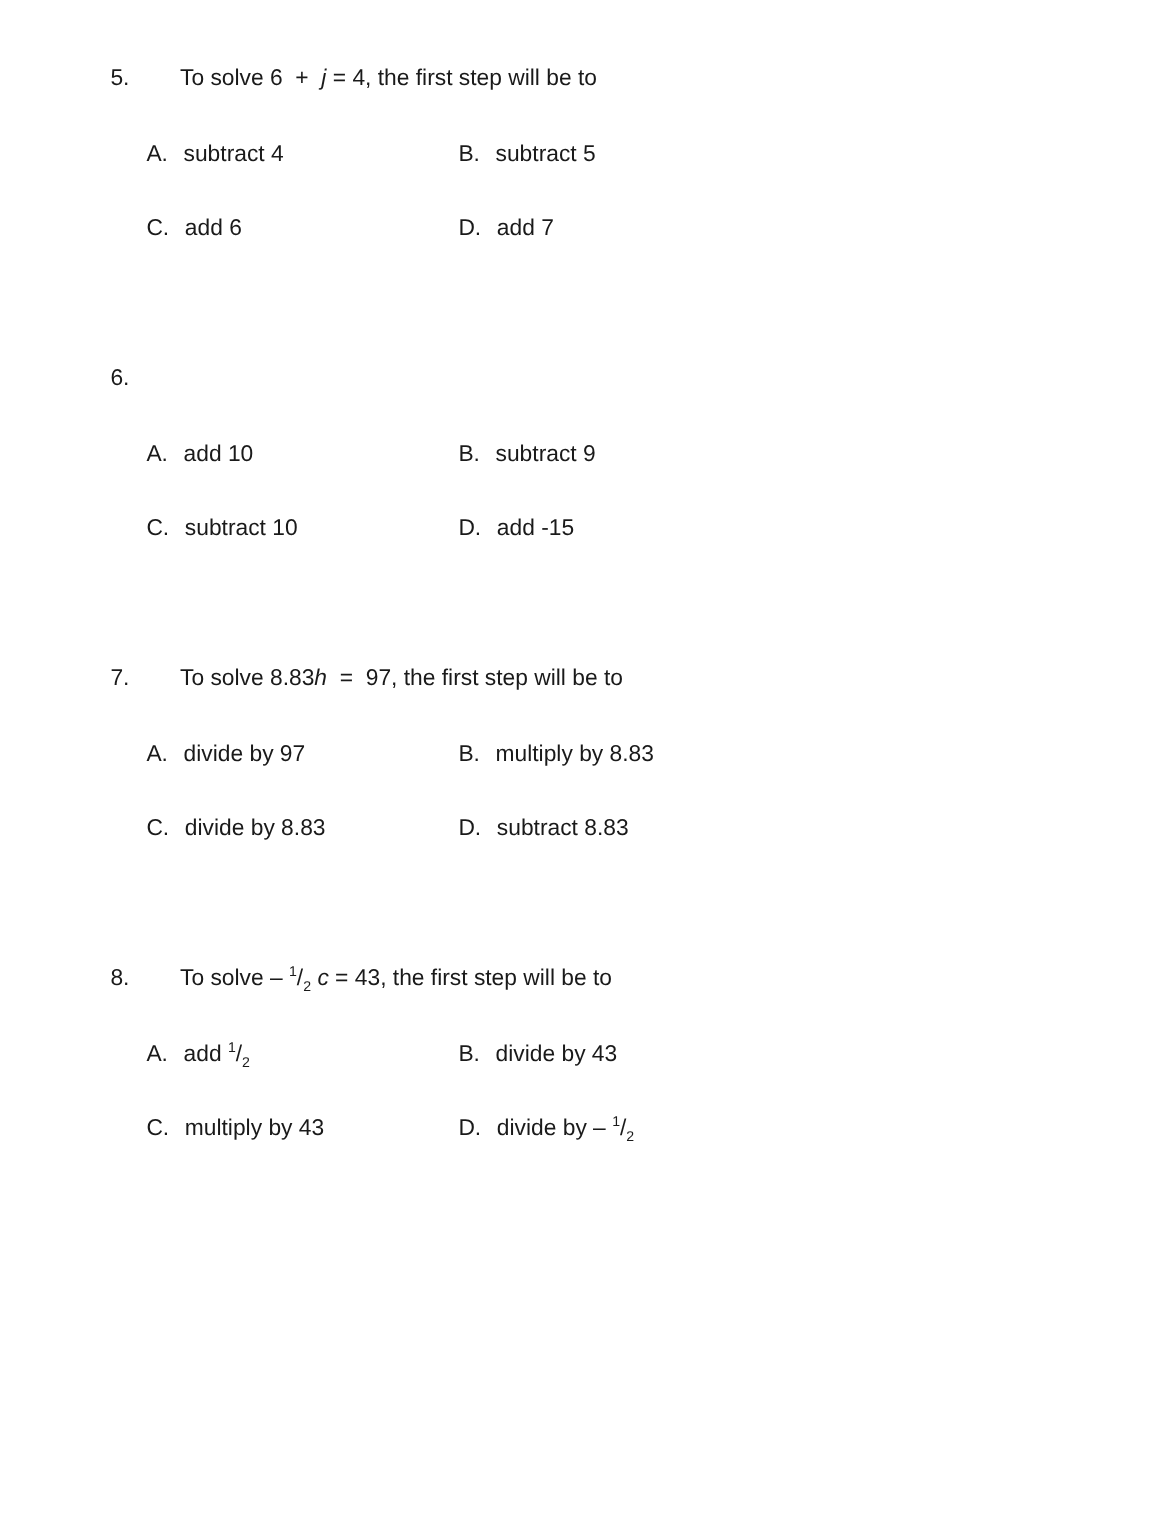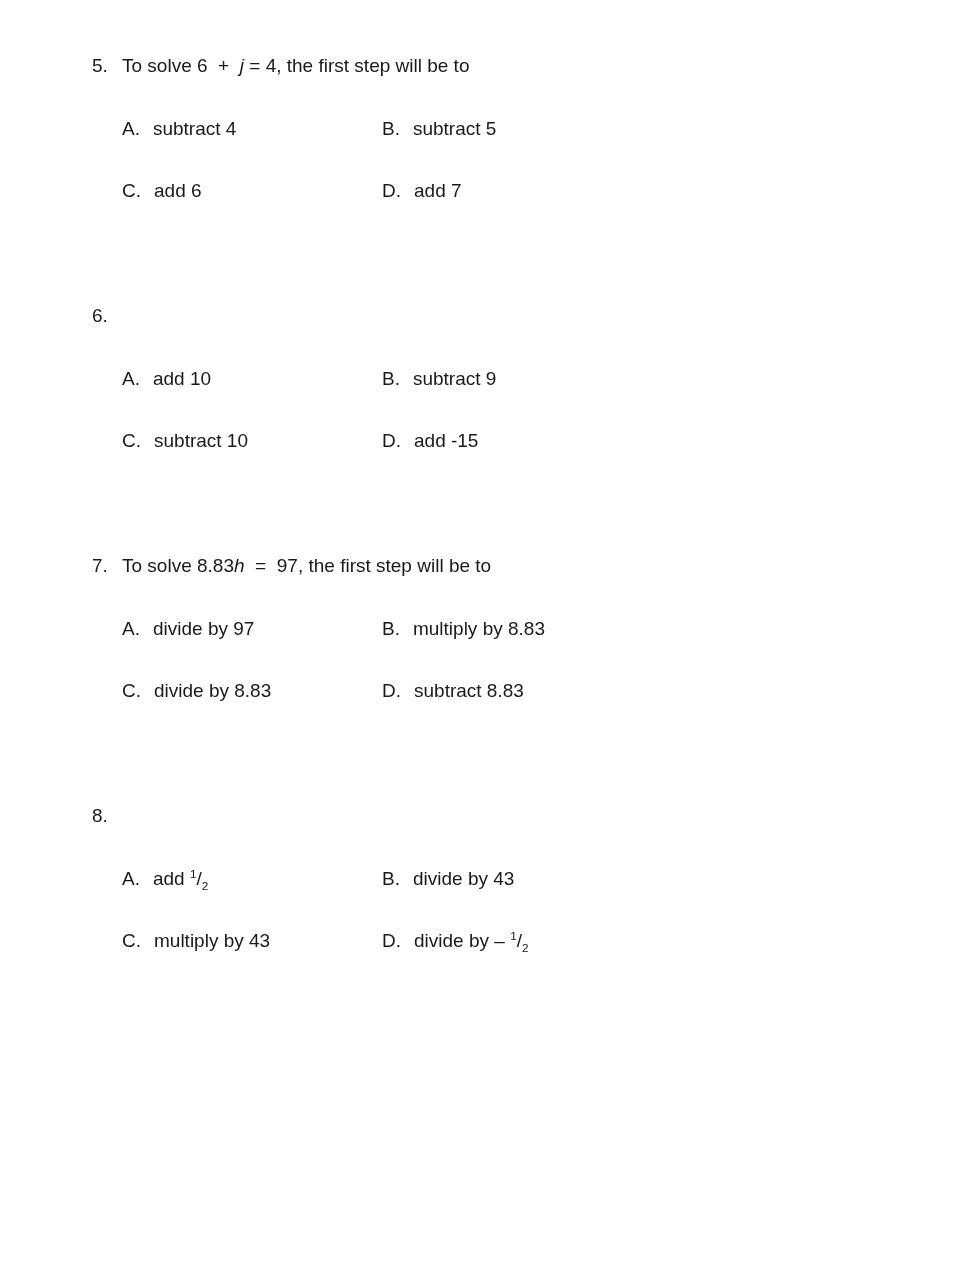--- a/index.html
+++ b/index.html
@@ -26,20 +26,21 @@
     font-size: 19px;
     line-height: 28px;
     white-space: pre-wrap;
   }
   .q-number {
     flex: 0 0 30px;
     width: 30px;
   }
   .stem {
     white-space: pre-wrap;
+    margin-left: 28px;
   }
   .choices {
     margin-left: 30px;
     margin-top: 35px;
     display: grid;
     grid-template-columns: 260px auto;
     row-gap: 34px;
     font-size: 19px;
     line-height: 28px;
   }
@@ -90,21 +91,21 @@
       <div class="question-block">
         <div class="question-row"><span class="q-number">7.</span><span class="stem"><span>To solve 8.83</span><span class="italic">h</span><span>  =  97, the first step will be to</span></span></div>
         <div class="choices">
           <div class="choice"><span class="choice-label">A.</span><span class="choice-text"><span>divide by 97</span></span></div>
           <div class="choice"><span class="choice-label">B.</span><span class="choice-text"><span>multiply by 8.83</span></span></div>
           <div class="choice"><span class="choice-label">C.</span><span class="choice-text"><span>divide by 8.83</span></span></div>
           <div class="choice"><span class="choice-label">D.</span><span class="choice-text"><span>subtract 8.83</span></span></div>
         </div>
       </div>
       <div class="question-block">
-        <div class="question-row"><span class="q-number">8.</span></div>
+        <div class="question-row"><span class="q-number">8.</span><span class="stem"><span>To solve – </span><span class="sup">1</span><span>/</span><span class="sub">2</span><span> </span><span class="italic">c</span><span> = 43, the first step will be to</span></span></div>
         <div class="choices">
           <div class="choice"><span class="choice-label">A.</span><span class="choice-text"><span>add </span><span class="sup">1</span><span>/</span><span class="sub">2</span></span></div>
           <div class="choice"><span class="choice-label">B.</span><span class="choice-text"><span>divide by 43</span></span></div>
           <div class="choice"><span class="choice-label">C.</span><span class="choice-text"><span>multiply by 43</span></span></div>
           <div class="choice"><span class="choice-label">D.</span><span class="choice-text"><span>divide by – </span><span class="sup">1</span><span>/</span><span class="sub">2</span></span></div>
         </div>
       </div>
     </div>
 </div>
 

